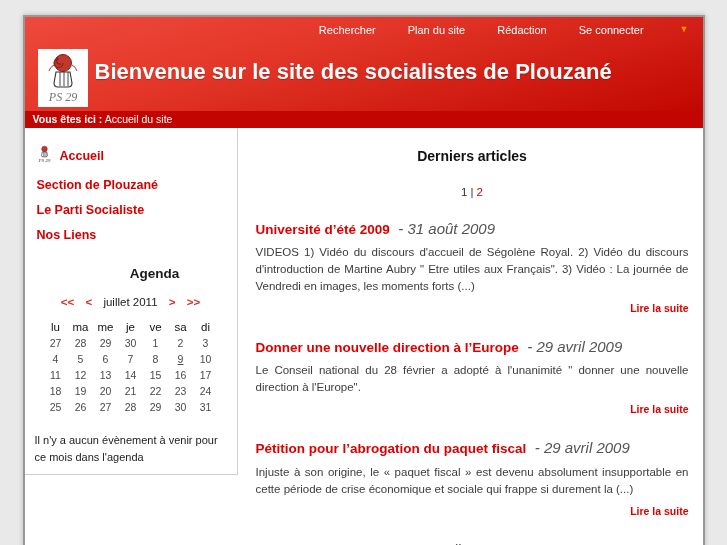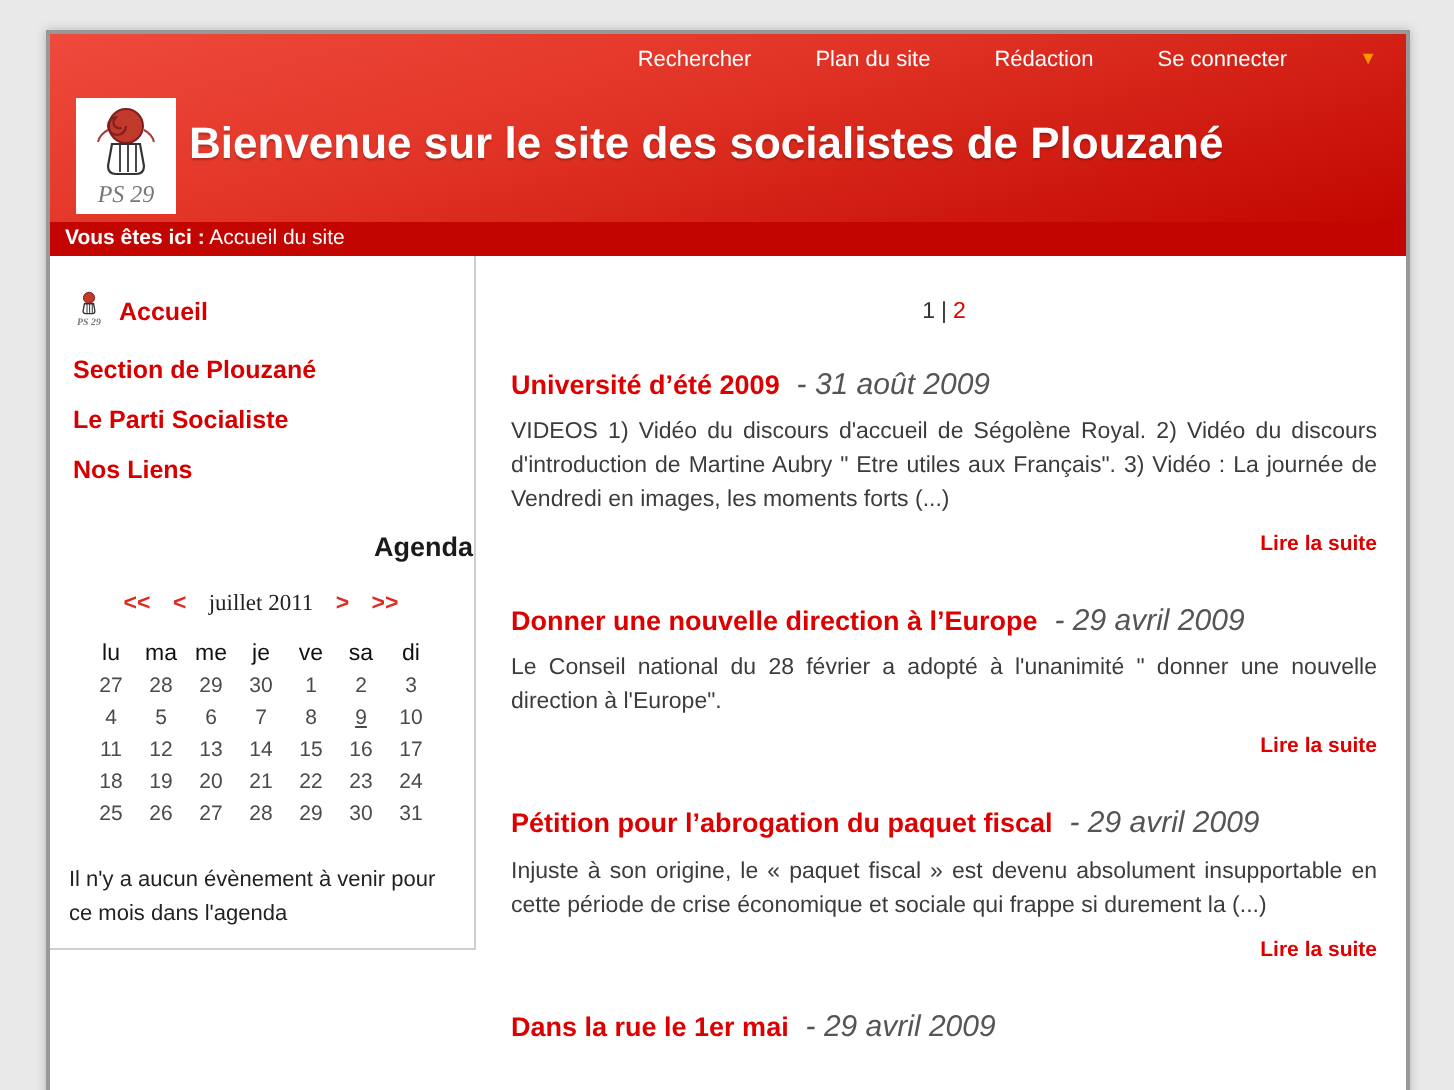--- a/index.html
+++ b/index.html
@@ -53,24 +53,24 @@
   }
   .main { flex:1; padding:0 14px 0 18px; }
 
   
   .nav-list { list-style:none; padding-left:12px; }
   .nav-item { margin-bottom:11px; font-size:12.5px; font-weight:bold; }
   .nav-item a { color:#d60000; text-decoration:none; cursor:pointer; display:flex; align-items:center; }
   .nav-item .mini-logo { margin-right:8px; display:inline-block; }
 
   
-  .agenda-title { text-align:right; font-size:13.5px; font-weight:bold; color:#1a1a1a; margin-top:24px;padding-left:48px; }
+  .agenda-title { text-align:center; font-size:13.5px; font-weight:bold; color:#1a1a1a; margin-top:24px;padding-left:48px; }
   .cal-nav { text-align:center; margin-top:15px; font-size:11.5px; color:#222; }
   .cal-nav a { color:#e02b20; text-decoration:none; font-weight:bold; margin:0 4px; cursor:pointer; }
-  .cal-nav .cal-month { margin:0 4px;font-family:Liberation Serif, serif; }
+  .cal-nav .cal-month { margin:0 4px; }
   table.calendar { margin:10px auto 0; border-collapse:collapse; }
   table.calendar th { width:25px; height:17px; font-size:11.5px; color:#111; font-weight:normal; text-align:center; }
   table.calendar td { width:25px; height:16px; font-size:10.5px; color:#4a4a4a; text-align:center; cursor:default; }
   table.calendar td.today { text-decoration:underline; }
   .agenda-empty { margin:17px 10px 0 10px; font-size:11px; color:#222; line-height:1.55; }
 
   
   .main-title { text-align:center; font-size:14px; font-weight:bold; color:#111; margin-top:20px; }
   .pagination { text-align:center; margin-top:22px; font-size:11.5px; color:#333; }
   .pagination .page-current { color:#333; }
@@ -220,20 +220,21 @@
               <td>30</td>
               <td>31</td>
             </tr>
           </tbody>
       </table>
 
       <div class="agenda-empty">Il n'y a aucun évènement à venir pour ce mois dans l'agenda</div>
     </div>
 
     <div class="main">
+      <div class="main-title">Derniers articles</div>
 
       <div class="pagination">
         <span class="page-current">1</span><span class="page-sep">|</span><a class="page-link">2</a>
       </div>
 
       <div class="article">
         <div class="article-head">
           <h3 class="article-title"><a>Université d’été 2009</a></h3>
           <span class="article-date">- 31 août 2009</span>
         </div>

